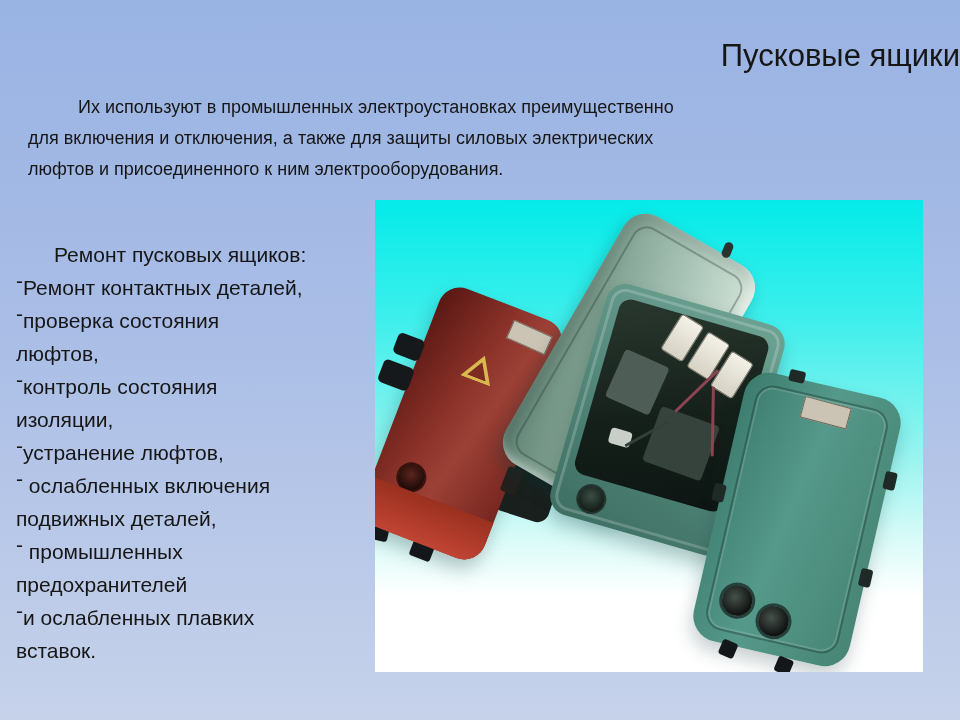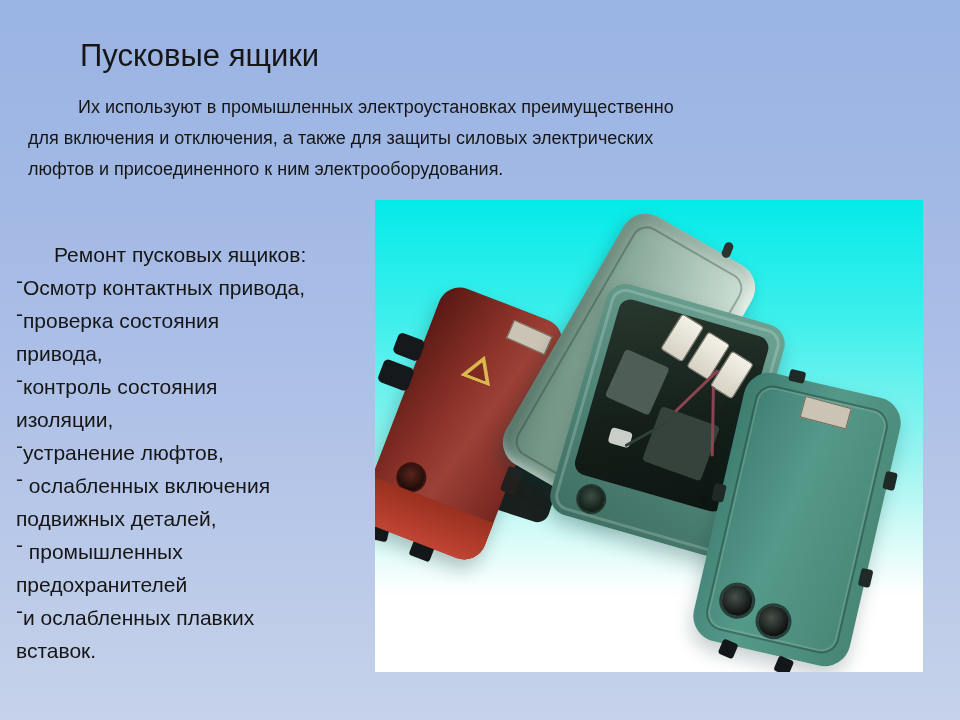--- a/index.html
+++ b/index.html
@@ -1,21 +1,21 @@
 <!DOCTYPE html>
 <html style="--bg-top: #99b3e3; --bg-bottom: #c6d2ea; --text: #161616; --photo-cyan: #04ebe9; --photo-white: #ffffff; --red-dark: #571713; --red-main: #8e342b; --red-bright: #c14434; --green-main: #4e8376; --lid-main: #a9c4b7; --cavity: #15201a; --plate: #cbc4b4; --warn: #d9b94e;"><head>
 <meta charset="utf-8">
 <style>
   html,body{margin:0;padding:0;}
   body{width:960px;height:720px;overflow:hidden;font-family:"Liberation Sans",sans-serif;}
   .slide{position:relative;width:960px;height:720px;
     background:linear-gradient(180deg,var(--bg-top,#99b3e3) 0%,#a9bde6 45%,var(--bg-bottom,#c6d2ea) 100%);}
 
   
-  .title{position:absolute;top:38px;left:80px;right:0;margin:0;text-align:left;
+  .title{position:absolute;top:38px;left:80px;right:0;margin:0;text-align:right;
     font-size:31px;font-weight:400;color:var(--text,#161616);}
   .intro{position:absolute;left:28px;top:92px;width:904px;font-size:18px;color:var(--text,#161616);}
   .intro .line{line-height:31px;white-space:pre;}
   .intro .line.indent{padding-left:50px;}
   .list{position:absolute;left:16px;top:238px;width:362px;font-size:21px;color:var(--text,#161616);}
   .lline{line-height:33px;white-space:pre;}
   .lline.head{padding-left:38px;}
   .bullet{display:inline-block;transform:translateY(-7px);}
 
   
@@ -74,23 +74,23 @@
   <h1 class="title">Пусковые ящики</h1>
 
   <div class="intro">
     <div class="line indent">Их используют в промышленных электроустановках преимущественно</div>
     <div class="line">для включения и отключения, а также для защиты силовых электрических</div>
     <div class="line">люфтов и присоединенного к ним электрооборудования.</div>
   </div>
 
   <div class="list">
     <div class="lline head"><span class="bullet"></span><span>Ремонт пусковых ящиков:</span></div>
-    <div class="lline"><span class="bullet">-</span><span>Осмотр контактных привода,</span></div>
+    <div class="lline"><span class="bullet">-</span><span>Ремонт контактных деталей,</span></div>
     <div class="lline"><span class="bullet">-</span><span>проверка состояния</span></div>
-    <div class="lline"><span class="bullet"></span><span>привода,</span></div>
+    <div class="lline"><span class="bullet"></span><span>люфтов,</span></div>
     <div class="lline"><span class="bullet">-</span><span>контроль состояния</span></div>
     <div class="lline"><span class="bullet"></span><span>изоляции,</span></div>
     <div class="lline"><span class="bullet">-</span><span>устранение люфтов,</span></div>
     <div class="lline"><span class="bullet">-</span><span> ослабленных включения</span></div>
     <div class="lline"><span class="bullet"></span><span>подвижных деталей,</span></div>
     <div class="lline"><span class="bullet">-</span><span> промышленных</span></div>
     <div class="lline"><span class="bullet"></span><span>предохранителей</span></div>
     <div class="lline"><span class="bullet">-</span><span>и ослабленных плавких</span></div>
     <div class="lline"><span class="bullet"></span><span>вставок.</span></div>
   </div>

